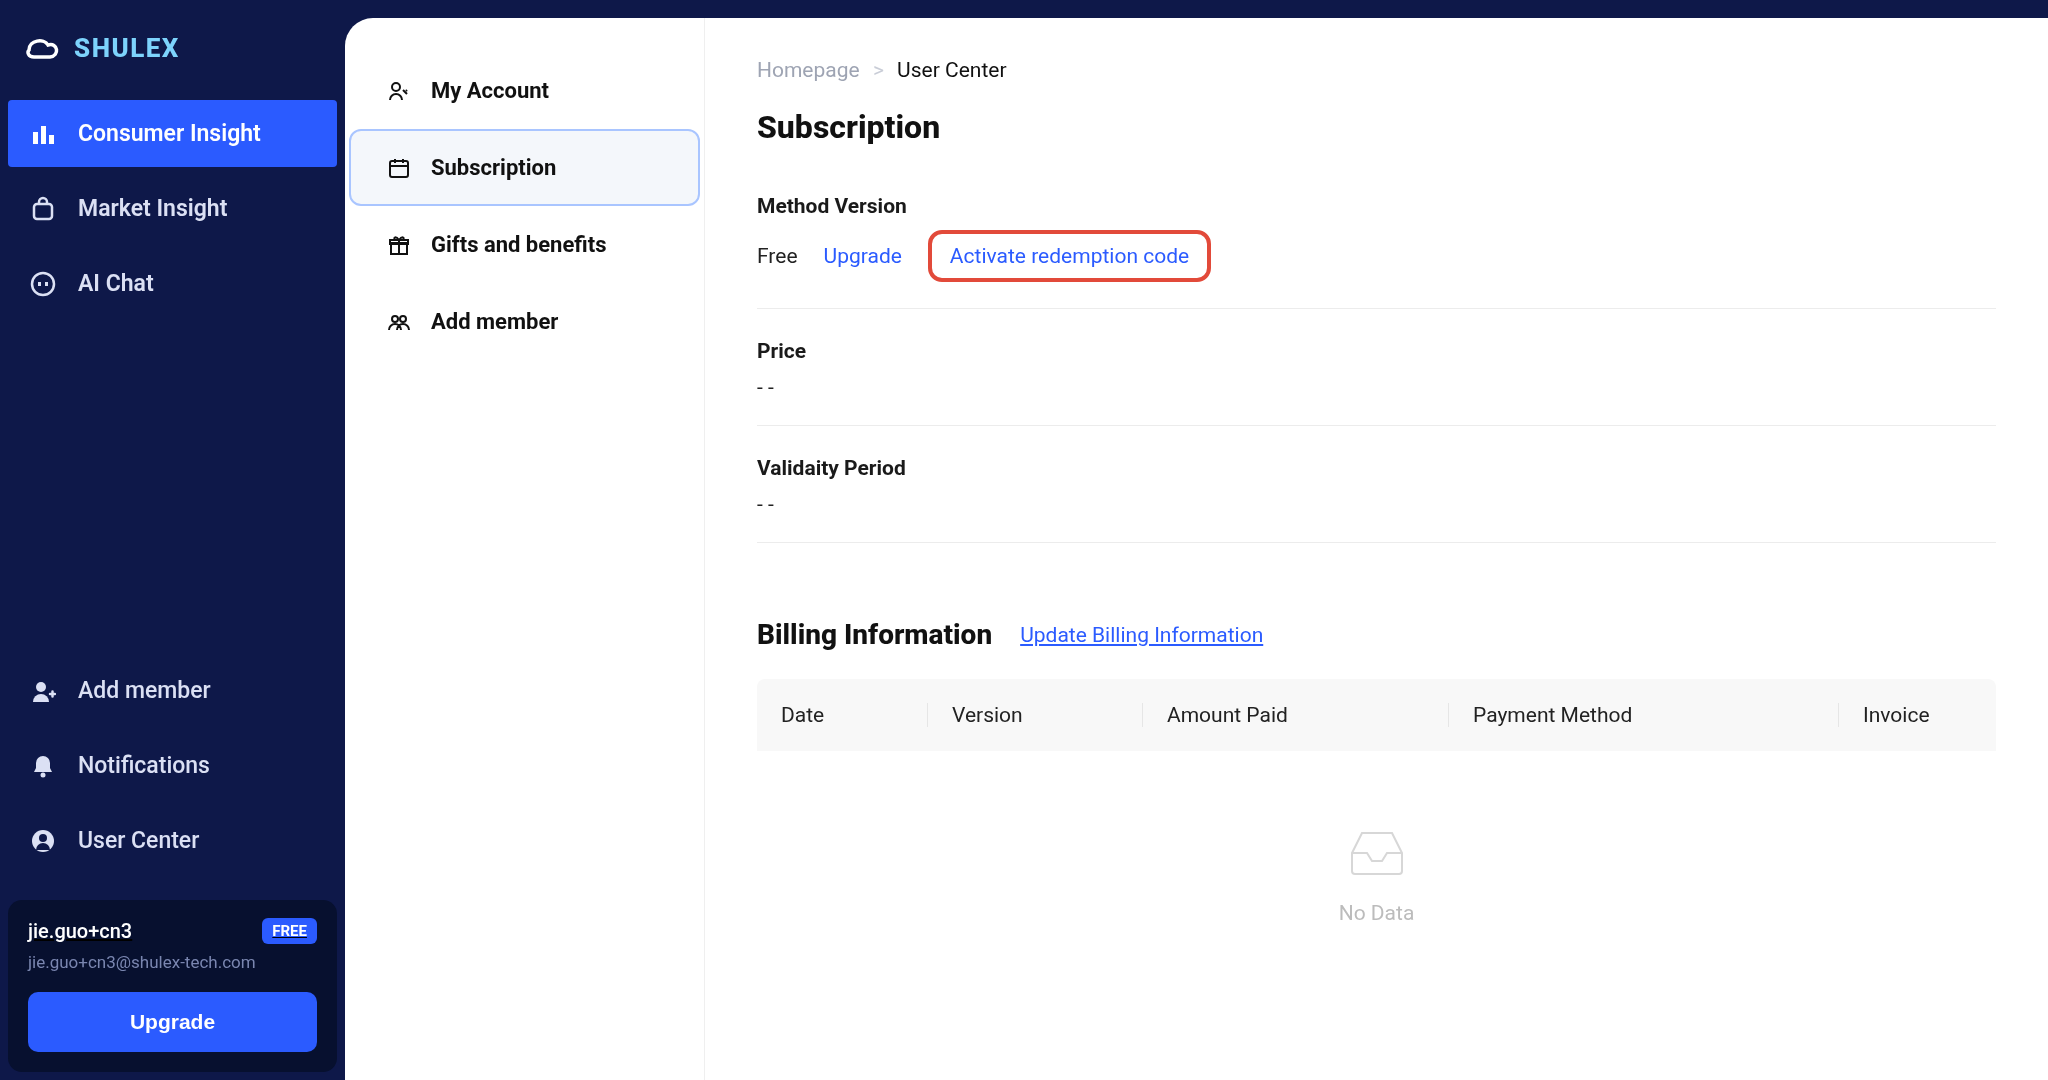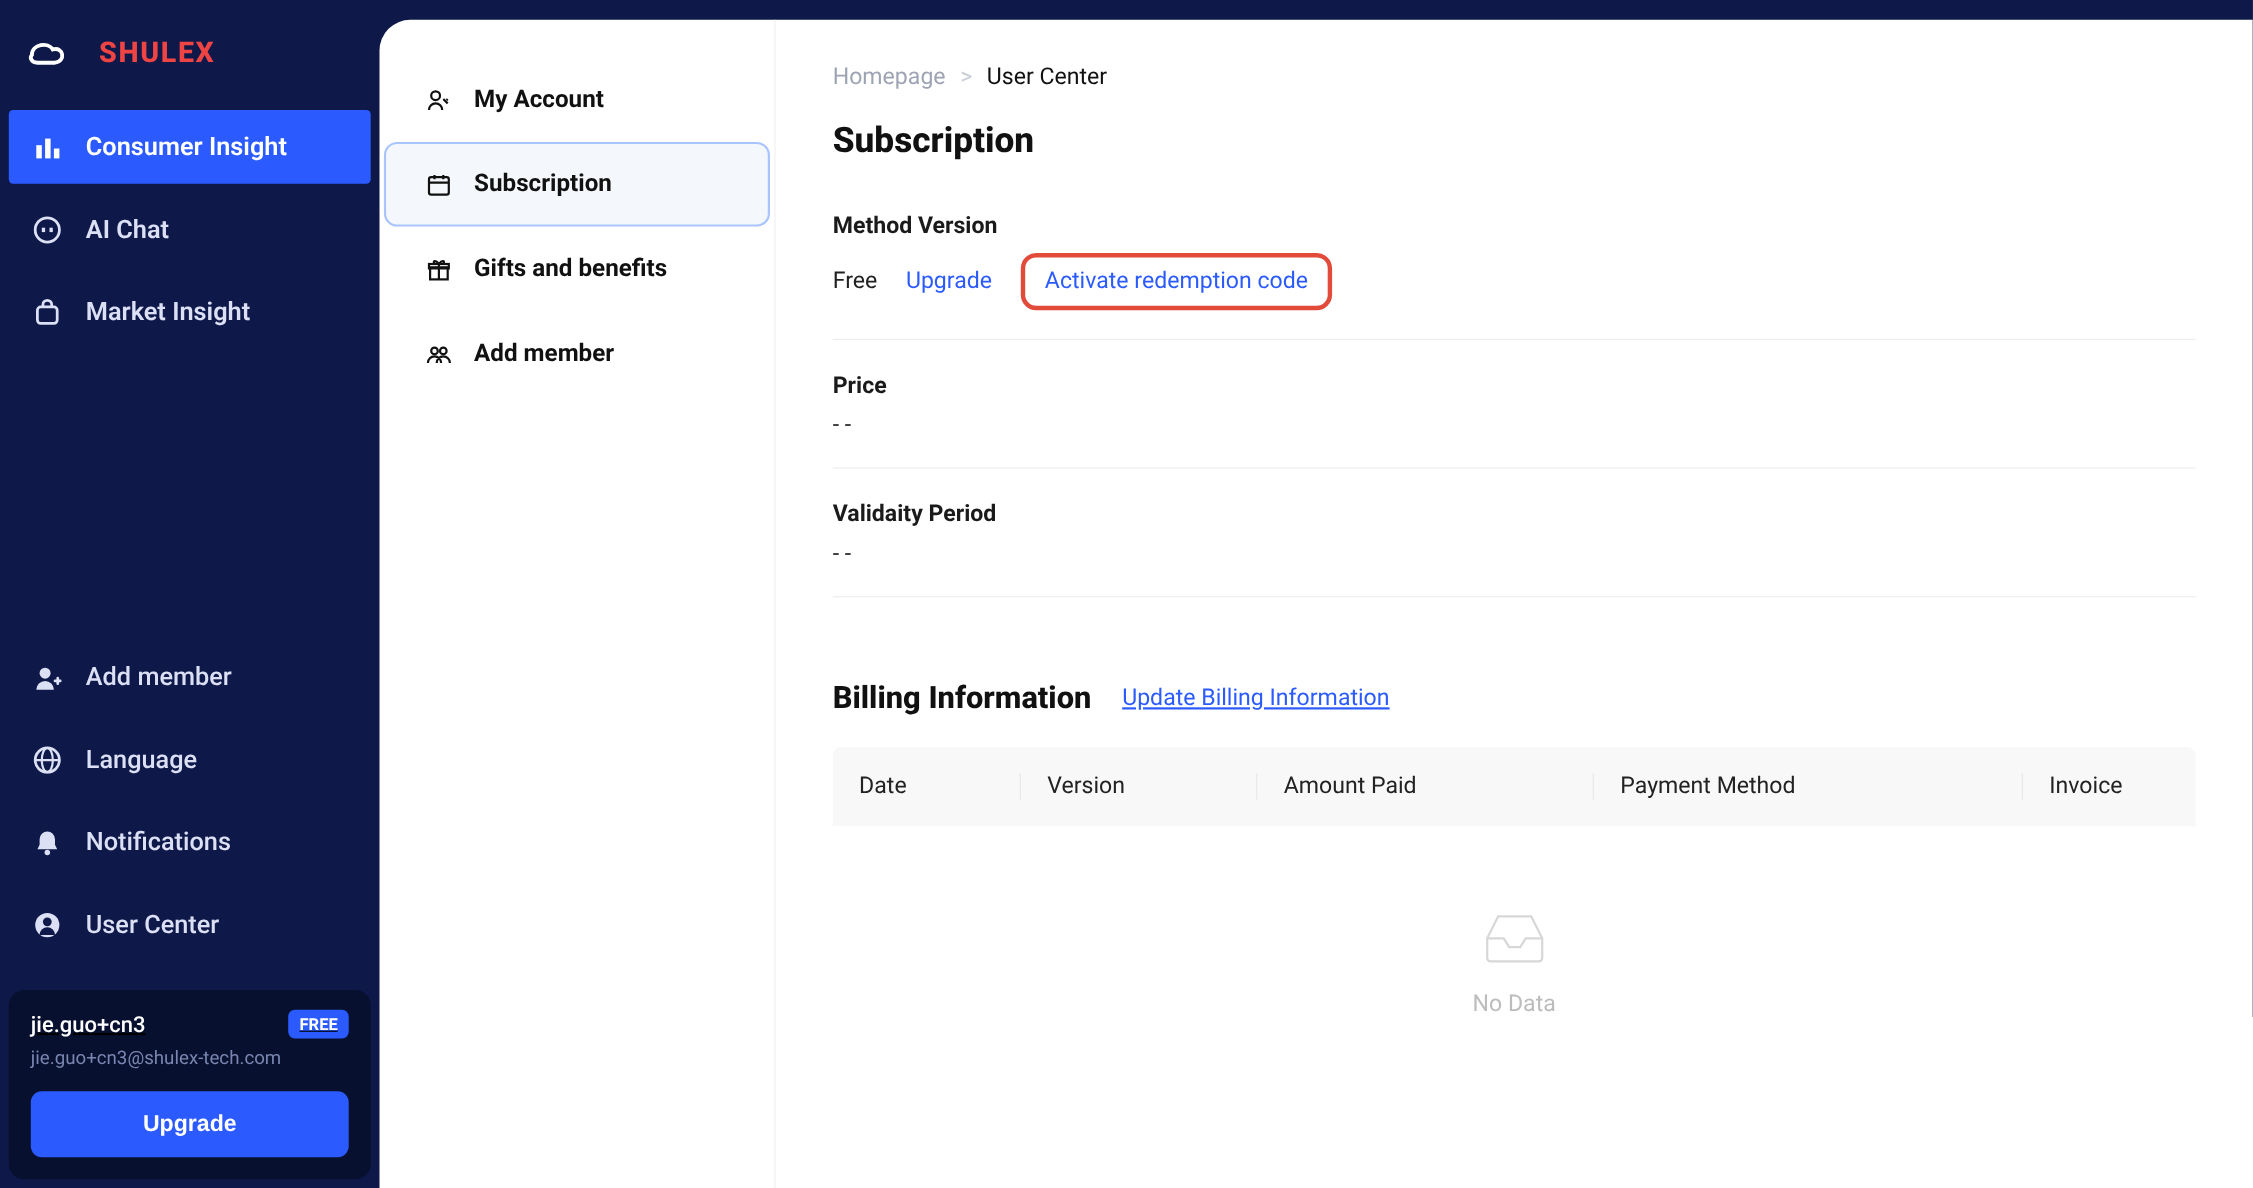--- a/index.html
+++ b/index.html
@@ -3,21 +3,21 @@
 <meta charset="utf-8">
 <style>
   * { margin: 0; padding: 0; box-sizing: border-box; }
   body { font-family: -apple-system, BlinkMacSystemFont, "Segoe UI", Roboto, Helvetica, Arial, sans-serif; background: #0e1849; width: 2048px; height: 1080px; overflow: hidden; }
   .app { display: flex; width: 100%; height: 100%; }
   
   
   .sidebar-dark { width: 345px; background: #0e1849; display: flex; flex-direction: column; padding-top: 30px; }
   .logo { display: flex; align-items: center; gap: 14px; padding: 0 24px 34px 24px; }
   .logo-icon { width: 36px; height: 36px; display: flex; align-items: center; justify-content: center; }
-  .logo-text { color: #ef4444; font-weight: 800; font-size: 26px; letter-spacing: 1.5px; margin-left: 16px; }
+  .logo-text { color: #7dd3fc; font-weight: 800; font-size: 26px; letter-spacing: 1.5px; }
   
   .nav-top { flex: 0 0 auto; padding: 0 8px; }
   .nav-item { display: flex; align-items: center; gap: 22px; padding: 20px 22px; color: #dbe0f4; font-size: 23px; font-weight: 600; border-radius: 4px; margin-bottom: 8px; cursor: pointer; }
   .nav-item.active { background: #2b5bff; color: #fff; }
   .nav-icon { width: 26px; height: 26px; display: flex; align-items: center; justify-content: center; flex-shrink: 0; }
   
   .nav-bottom { margin-top: auto; padding: 0 8px 10px 8px; }
   .nav-bottom .nav-item { font-weight: 500; }
   
   .user-card { background: #07102f; border-radius: 14px; margin: 8px; padding: 18px 20px 20px 20px; }
@@ -92,57 +92,47 @@
               <rect x="3" y="11" width="5" height="12" fill="#fff"></rect>
               <rect x="11" y="5" width="5" height="18" fill="#fff"></rect>
               <rect x="19" y="14" width="5" height="9" fill="#fff"></rect>
             </svg>
         </span>
         <span>Consumer Insight</span>
       </div>
       <div class="nav-item">
         <span class="nav-icon">
           <svg width="26" height="26" viewBox="0 0 26 26">
+              <rect x="4" y="8" width="18" height="15" rx="3" fill="none" stroke="#dbe0f4" stroke-width="2.5"></rect>
+              <path d="M9 8 V6 a4 4 0 0 1 8 0 V8" fill="none" stroke="#dbe0f4" stroke-width="2.5"></path>
+            </svg>
+        </span>
+        <span>Market Insight</span>
+      </div>
+      <div class="nav-item">
+        <span class="nav-icon">
+          <svg width="26" height="26" viewBox="0 0 26 26">
               <circle cx="13" cy="13" r="11" fill="none" stroke="#dbe0f4" stroke-width="2.5"></circle>
               <rect x="8" y="11" width="3" height="4" fill="#dbe0f4"></rect>
               <rect x="15" y="11" width="3" height="4" fill="#dbe0f4"></rect>
             </svg>
         </span>
         <span>AI Chat</span>
       </div>
-      <div class="nav-item">
-        <span class="nav-icon">
-          <svg width="26" height="26" viewBox="0 0 26 26">
-              <rect x="4" y="8" width="18" height="15" rx="3" fill="none" stroke="#dbe0f4" stroke-width="2.5"></rect>
-              <path d="M9 8 V6 a4 4 0 0 1 8 0 V8" fill="none" stroke="#dbe0f4" stroke-width="2.5"></path>
-            </svg>
-        </span>
-        <span>Market Insight</span>
-      </div>
     </div>
     <div class="nav-bottom">
       <div class="nav-item">
         <span class="nav-icon">
           <svg width="26" height="26" viewBox="0 0 26 26">
               <circle cx="11" cy="9" r="5" fill="#dbe0f4"></circle>
               <path d="M3 24 a8 8 0 0 1 16 0 Z" fill="#dbe0f4"></path>
               <path d="M20 16 h5 M22.5 13.5 v5" stroke="#dbe0f4" stroke-width="2.5" stroke-linecap="round"></path>
             </svg>
         </span>
         <span>Add member</span>
-      </div>
-      <div class="nav-item">
-        <span class="nav-icon">
-          <svg width="26" height="26" viewBox="0 0 26 26">
-              <circle cx="13" cy="13" r="11" fill="none" stroke="#dbe0f4" stroke-width="2.5"></circle>
-              <ellipse cx="13" cy="13" rx="5" ry="11" fill="none" stroke="#dbe0f4" stroke-width="2"></ellipse>
-              <line x1="2" y1="13" x2="24" y2="13" stroke="#dbe0f4" stroke-width="2"></line>
-            </svg>
-        </span>
-        <span>Language</span>
       </div>
       <div class="nav-item">
         <span class="nav-icon">
           <svg width="26" height="26" viewBox="0 0 26 26">
               <path d="M13 3 a7 7 0 0 1 7 7 v5 l2 4 H4 l2-4 v-5 a7 7 0 0 1 7-7 Z" fill="#dbe0f4"></path>
               <circle cx="13" cy="22" r="2.5" fill="#dbe0f4"></circle>
             </svg>
         </span>
         <span>Notifications</span>
       </div>

